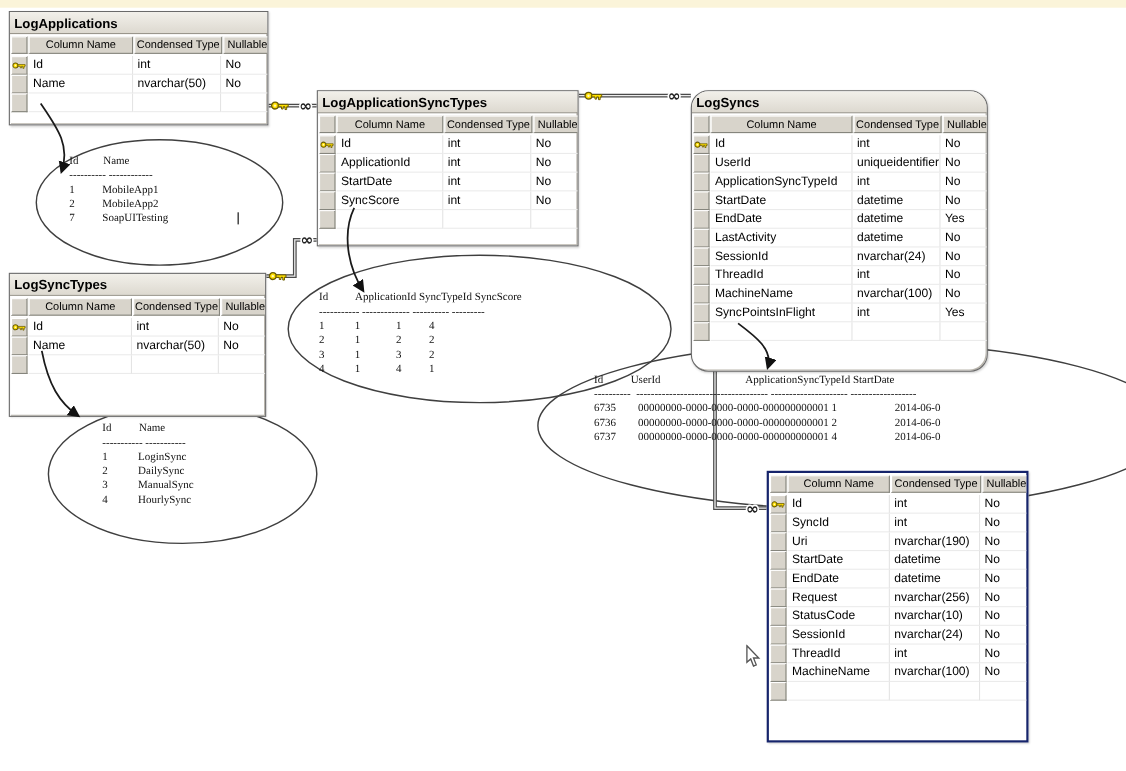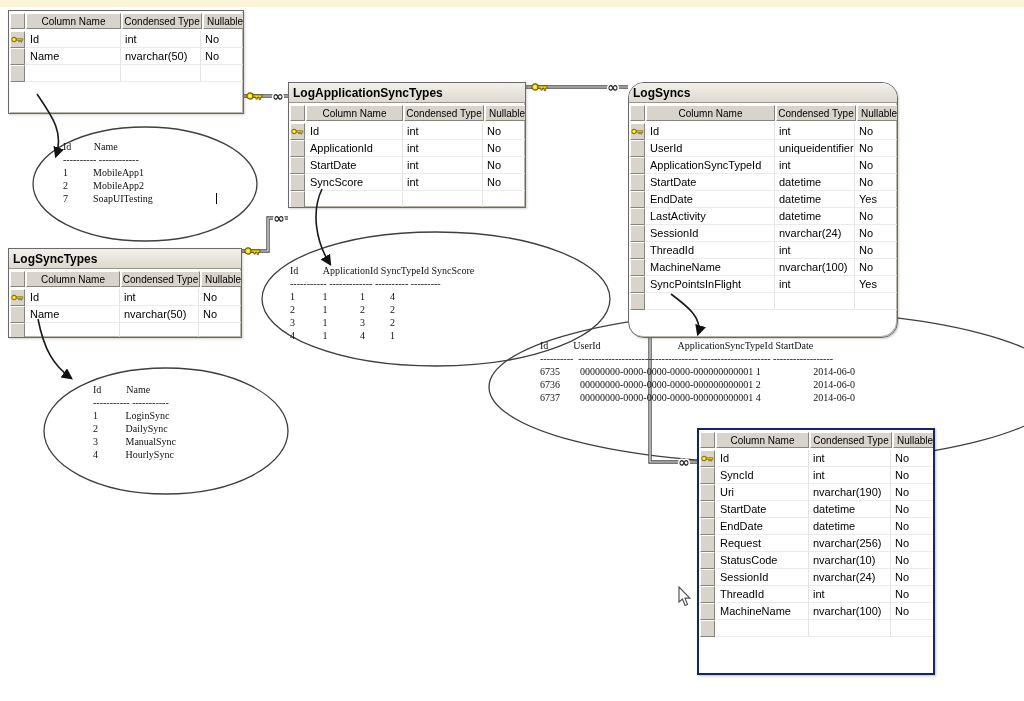--- a/index.html
+++ b/index.html
@@ -85,20 +85,21 @@
     <text x="613" y="88" text-anchor="middle" dominant-baseline="middle" font-size="14" font-weight="bold" fill="#222" stroke="#ffffff" stroke-width="3" paint-order="stroke" font-family="DejaVu Sans, sans-serif">∞</text>
     <text x="684" y="463" text-anchor="middle" dominant-baseline="middle" font-size="14" font-weight="bold" fill="#222" stroke="#ffffff" stroke-width="3" paint-order="stroke" font-family="DejaVu Sans, sans-serif">∞</text>
   </svg>
 
   <div class="sample" style="left:63px;top:140px;"><div class="mono-line">Id         Name</div><div class="mono-line">---------- ------------</div><div class="mono-line">1          MobileApp1</div><div class="mono-line">2          MobileApp2</div><div class="mono-line">7          SoapUITesting</div></div>
   <div class="sample" style="left:93px;top:383px;"><div class="mono-line">Id          Name</div><div class="mono-line">----------- -----------</div><div class="mono-line">1           LoginSync</div><div class="mono-line">2           DailySync</div><div class="mono-line">3           ManualSync</div><div class="mono-line">4           HourlySync</div></div>
   <div class="sample" style="left:290px;top:264px;"><div class="mono-line">Id          ApplicationId SyncTypeId SyncScore</div><div class="mono-line">----------- ------------- ---------- ---------</div><div class="mono-line">1           1             1          4</div><div class="mono-line">2           1             2          2</div><div class="mono-line">3           1             3          2</div><div class="mono-line">4           1             4          1</div></div>
   <div class="sample" style="left:540px;top:339px;"><div class="mono-line">Id          UserId                               ApplicationSyncTypeId StartDate</div><div class="mono-line">----------  ------------------------------------ --------------------- ------------------</div><div class="mono-line">6735        00000000-0000-0000-0000-000000000001 1                     2014-06-0</div><div class="mono-line">6736        00000000-0000-0000-0000-000000000001 2                     2014-06-0</div><div class="mono-line">6737        00000000-0000-0000-0000-000000000001 4                     2014-06-0</div></div>
 
   <div class="db-table" style="left:8px;top:10px;width:236px;height:104px;--c1:95px;--c2:80px;--c3:44px;">
+    <div class="title">LogApplications</div>
     <div class="grid">
         <div class="tbl-row hdr-row">
           <div class="rh"></div>
           <div class="hdr c1">Column Name</div>
           <div class="hdr c2">Condensed Type</div>
           <div class="hdr c3">Nullable</div>
         </div>
         <div class="tbl-row">
           <div class="rh">
             <svg class="keyglyph" width="13" height="9" viewBox="0 0 17 10">
@@ -119,21 +120,21 @@
         </div>
         <div class="tbl-row">
           <div class="rh"></div>
           <div class="cell c1"></div>
           <div class="cell c2"></div>
           <div class="cell c3"></div>
         </div>
       </div>
   </div>
 
-  <div class="db-table" style="left:288px;top:82px;width:238px;height:126px;--c1:97px;--c2:80px;--c3:44px;">
+  <div class="db-table" style="left:288px;top:82px;width:238px;height:142px;--c1:97px;--c2:80px;--c3:44px;">
     <div class="title">LogApplicationSyncTypes</div>
     <div class="grid">
         <div class="tbl-row hdr-row">
           <div class="rh"></div>
           <div class="hdr c1">Column Name</div>
           <div class="hdr c2">Condensed Type</div>
           <div class="hdr c3">Nullable</div>
         </div>
         <div class="tbl-row">
           <div class="rh">
@@ -251,21 +252,21 @@
         </div>
         <div class="tbl-row">
           <div class="rh"></div>
           <div class="cell c1"></div>
           <div class="cell c2"></div>
           <div class="cell c3"></div>
         </div>
       </div>
   </div>
 
-  <div class="db-table" style="left:8px;top:248px;width:234px;height:90px;--c1:94px;--c2:79px;--c3:44px;">
+  <div class="db-table" style="left:8px;top:248px;width:234px;height:131px;--c1:94px;--c2:79px;--c3:44px;">
     <div class="title">LogSyncTypes</div>
     <div class="grid">
         <div class="tbl-row hdr-row">
           <div class="rh"></div>
           <div class="hdr c1">Column Name</div>
           <div class="hdr c2">Condensed Type</div>
           <div class="hdr c3">Nullable</div>
         </div>
         <div class="tbl-row">
           <div class="rh">

